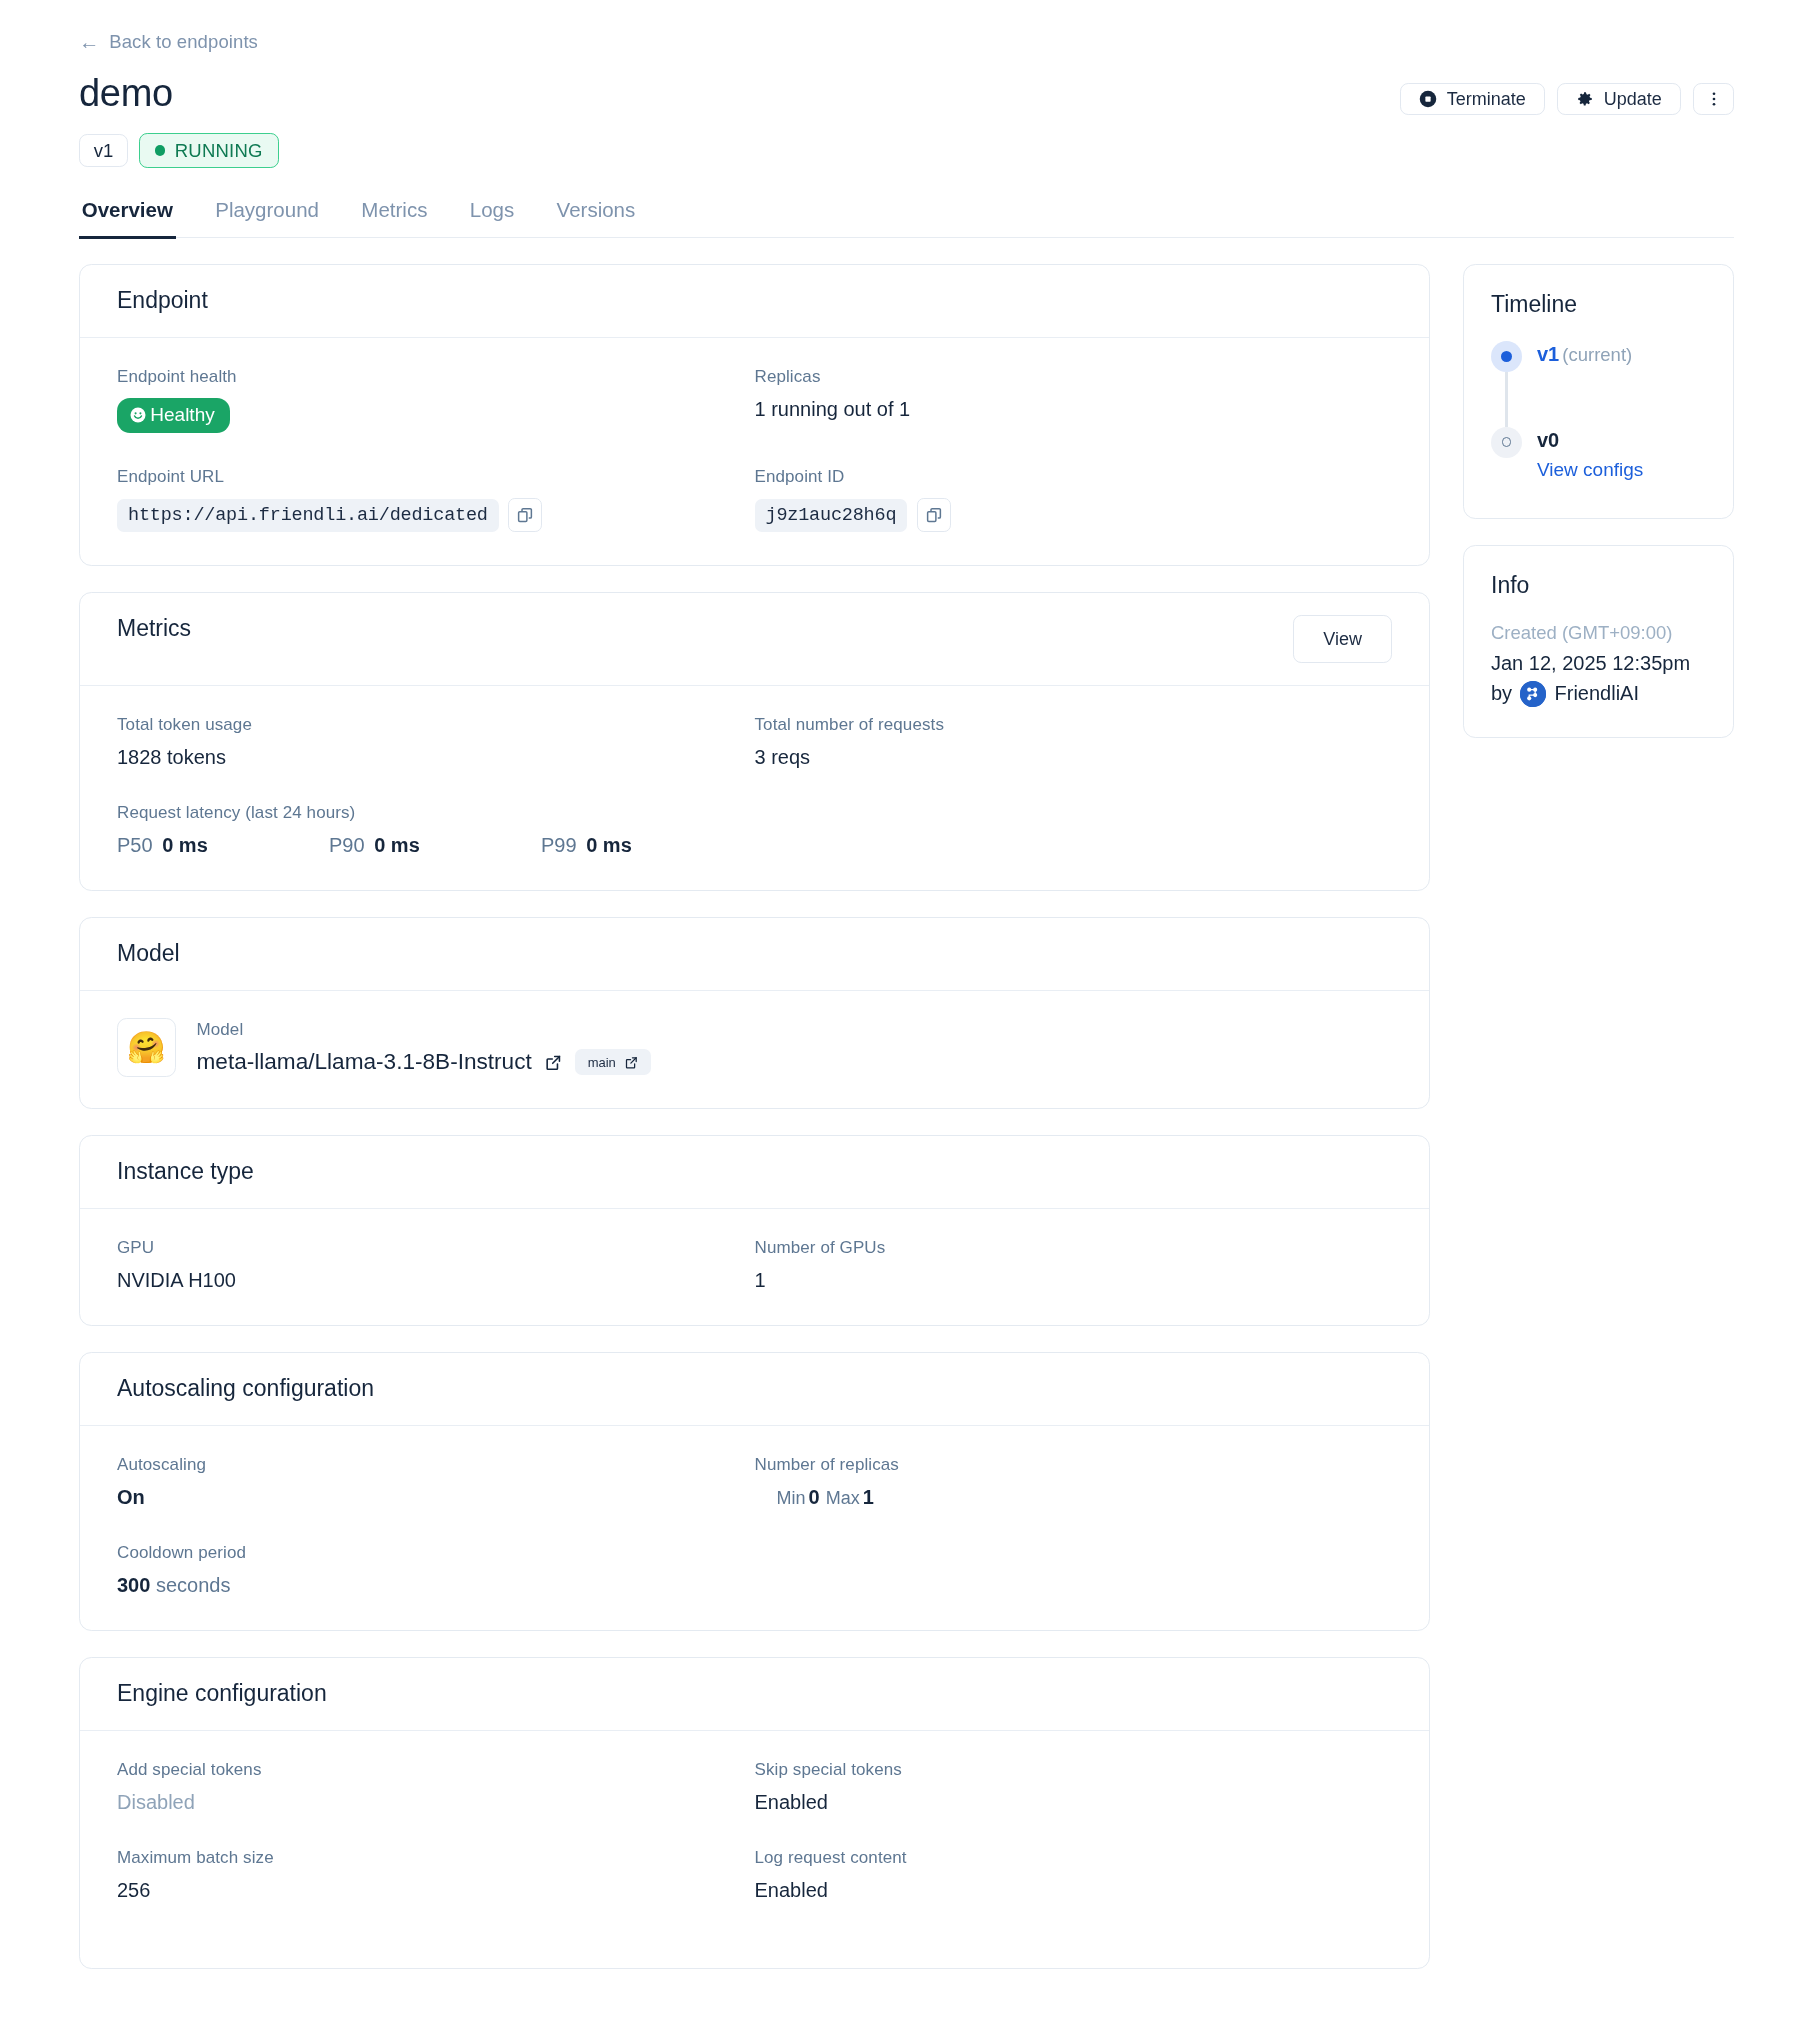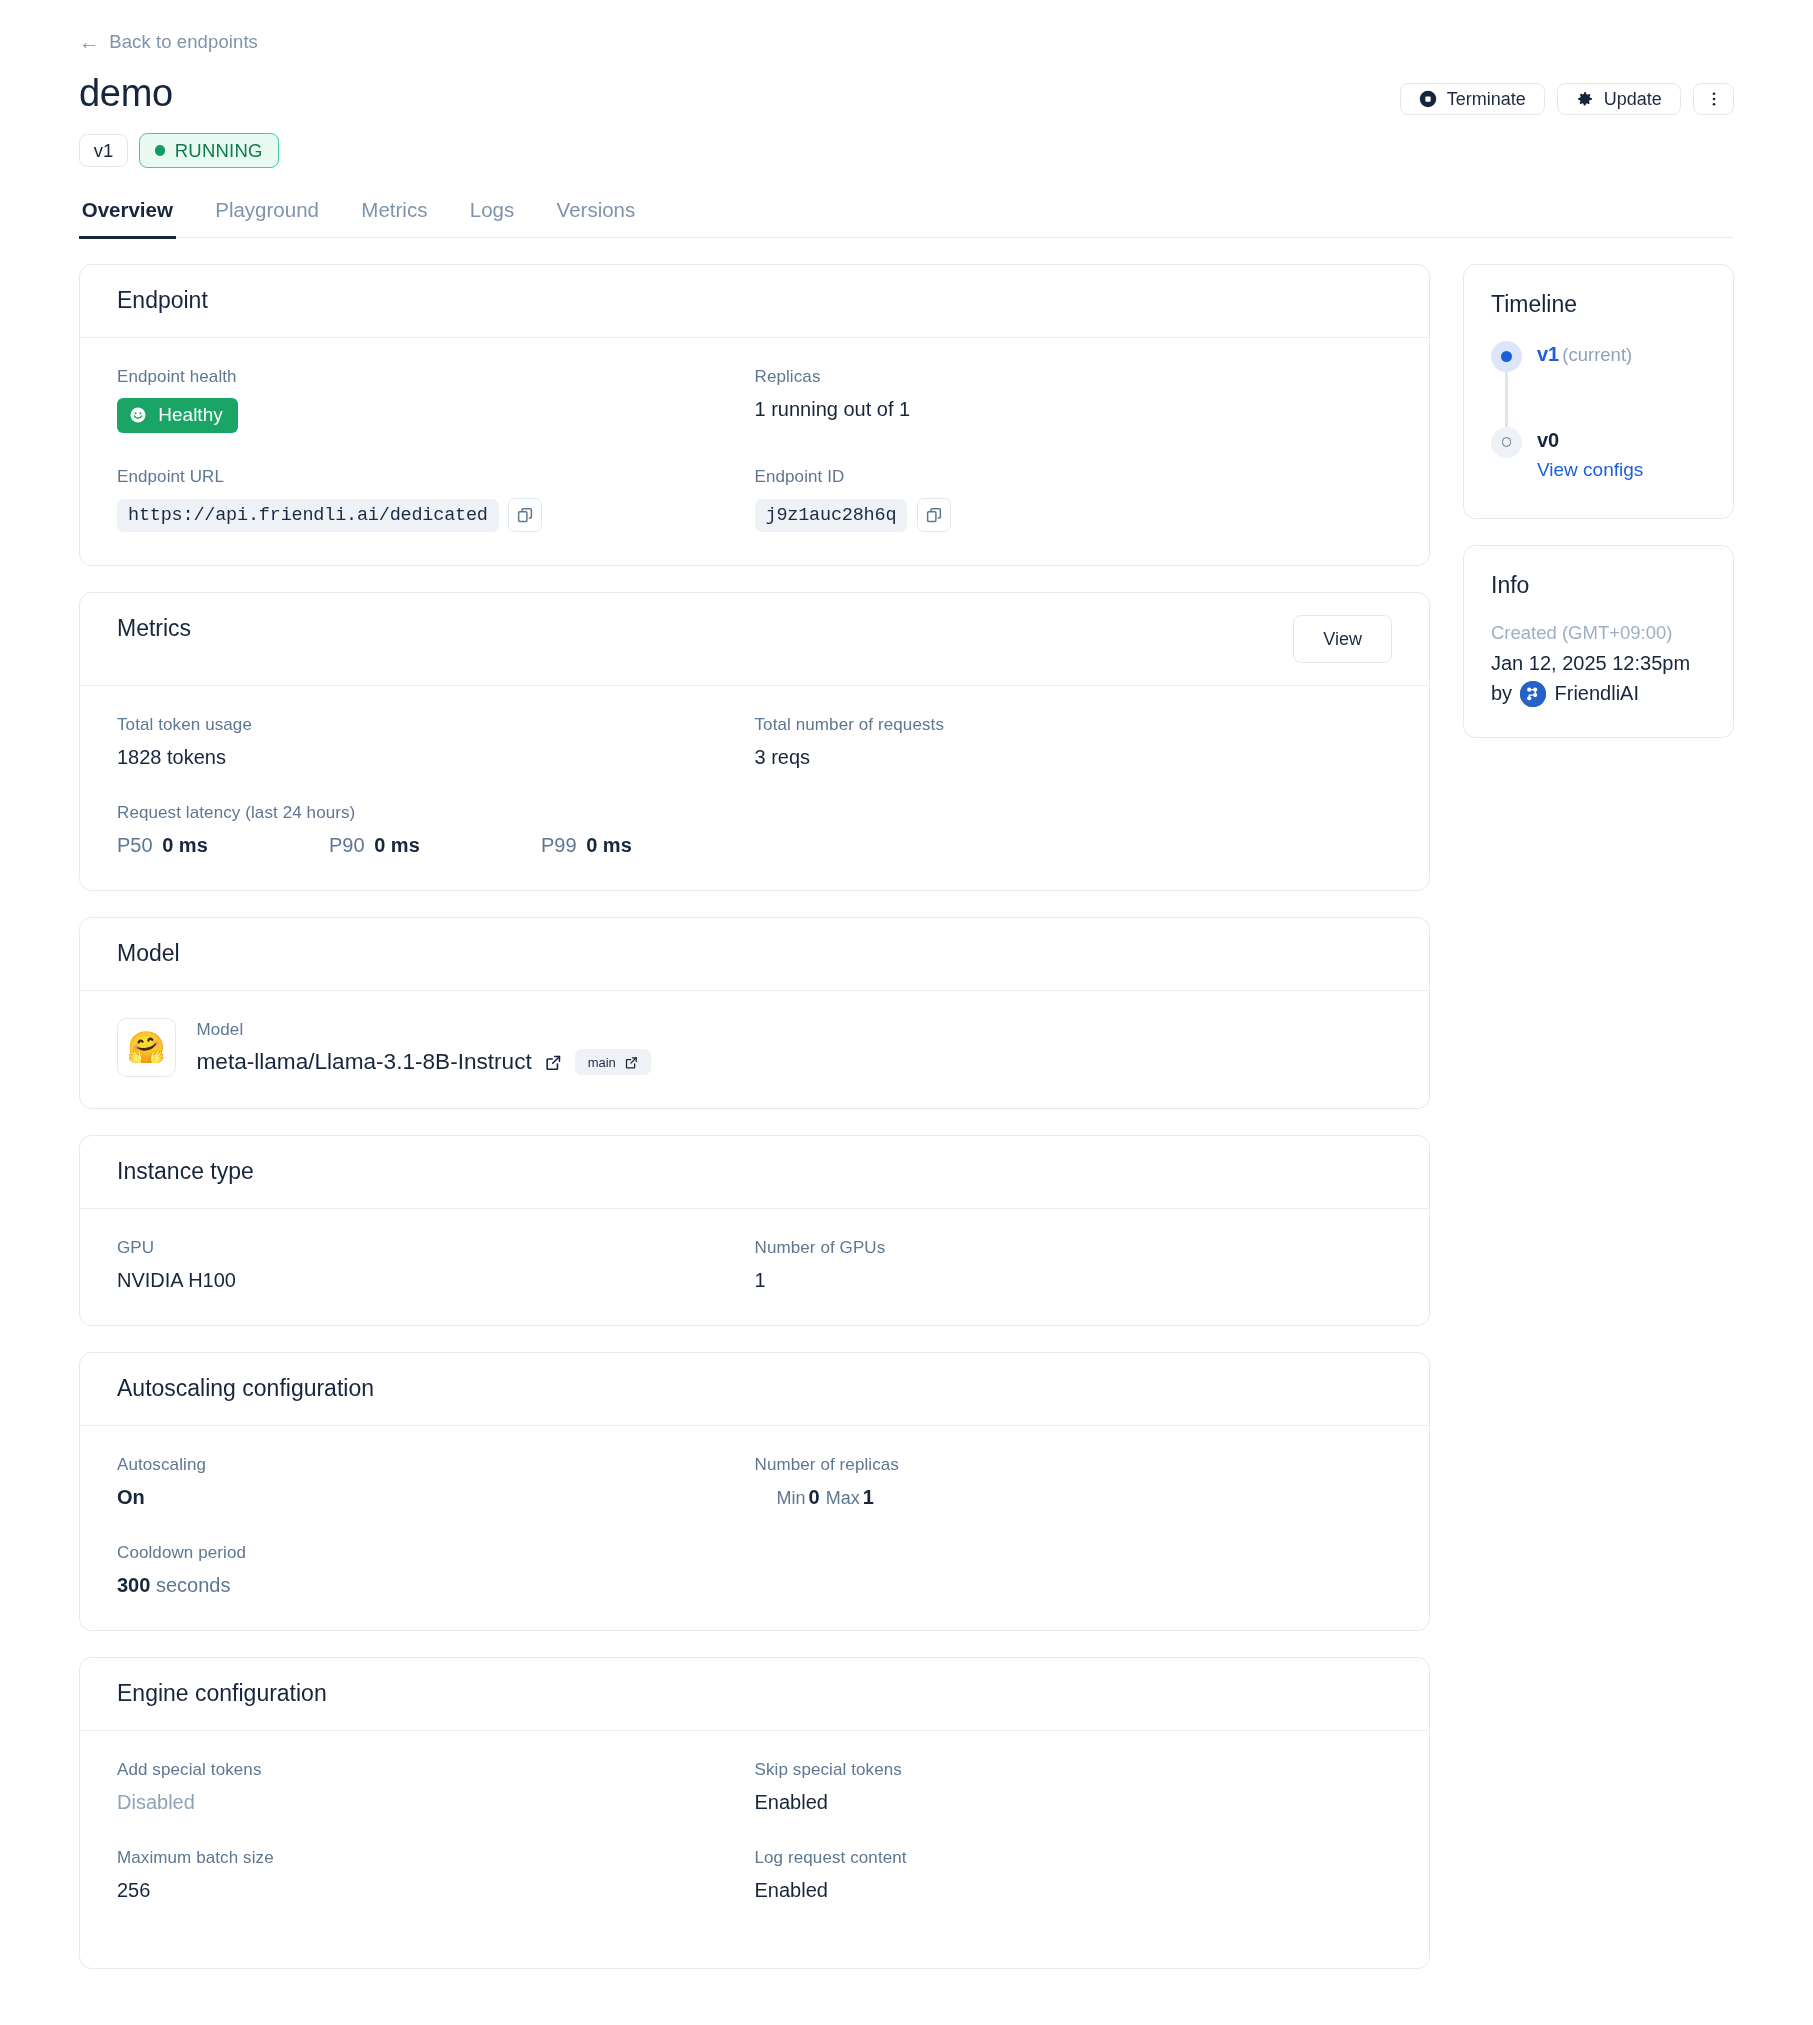--- a/index.html
+++ b/index.html
@@ -91,22 +91,22 @@
     background: #eef2f7; border-radius: 6.8px; padding: 6.2px 11px;
     font-family: "Liberation Mono", "DejaVu Sans Mono", monospace;
     font-size: 18.5px; color: #1c2b42; letter-spacing: -0.2px;
   }
   .copy-btn {
     width: 34px; height: 34px; border: 1.4px solid #e2e8f0; border-radius: 6.8px;
     background: #fff; display:flex; align-items:center; justify-content:center; cursor: pointer;
   }
 
   .health-badge {
-    display: inline-flex; align-items: center; gap: 11px;
-    background: #1aa566; color: #fff; border-radius: 6px;
+    display: inline-flex; align-items: center; gap: 3px;
+    background: #1aa566; color: #fff; border-radius: 13px;
     padding: 6.8px 15px 6.8px 12.3px; font-size: 19px;
   }
 
   .latency-row { display: flex; align-items: baseline; gap: 0; margin-top: 2.7px; }
   .lat-item { display: flex; align-items: baseline; gap: 9.6px; width: 212px; }
   .lat-k { font-size: 20px; color: #5e7792; }
   .lat-v { font-size: 20px; color: #16263c; font-weight: 700; }
 
   .minmax { display: flex; align-items: baseline; gap: 6px; margin-left: 22px; }
   .mm-k { font-size: 18px; color: #5e7792; }

